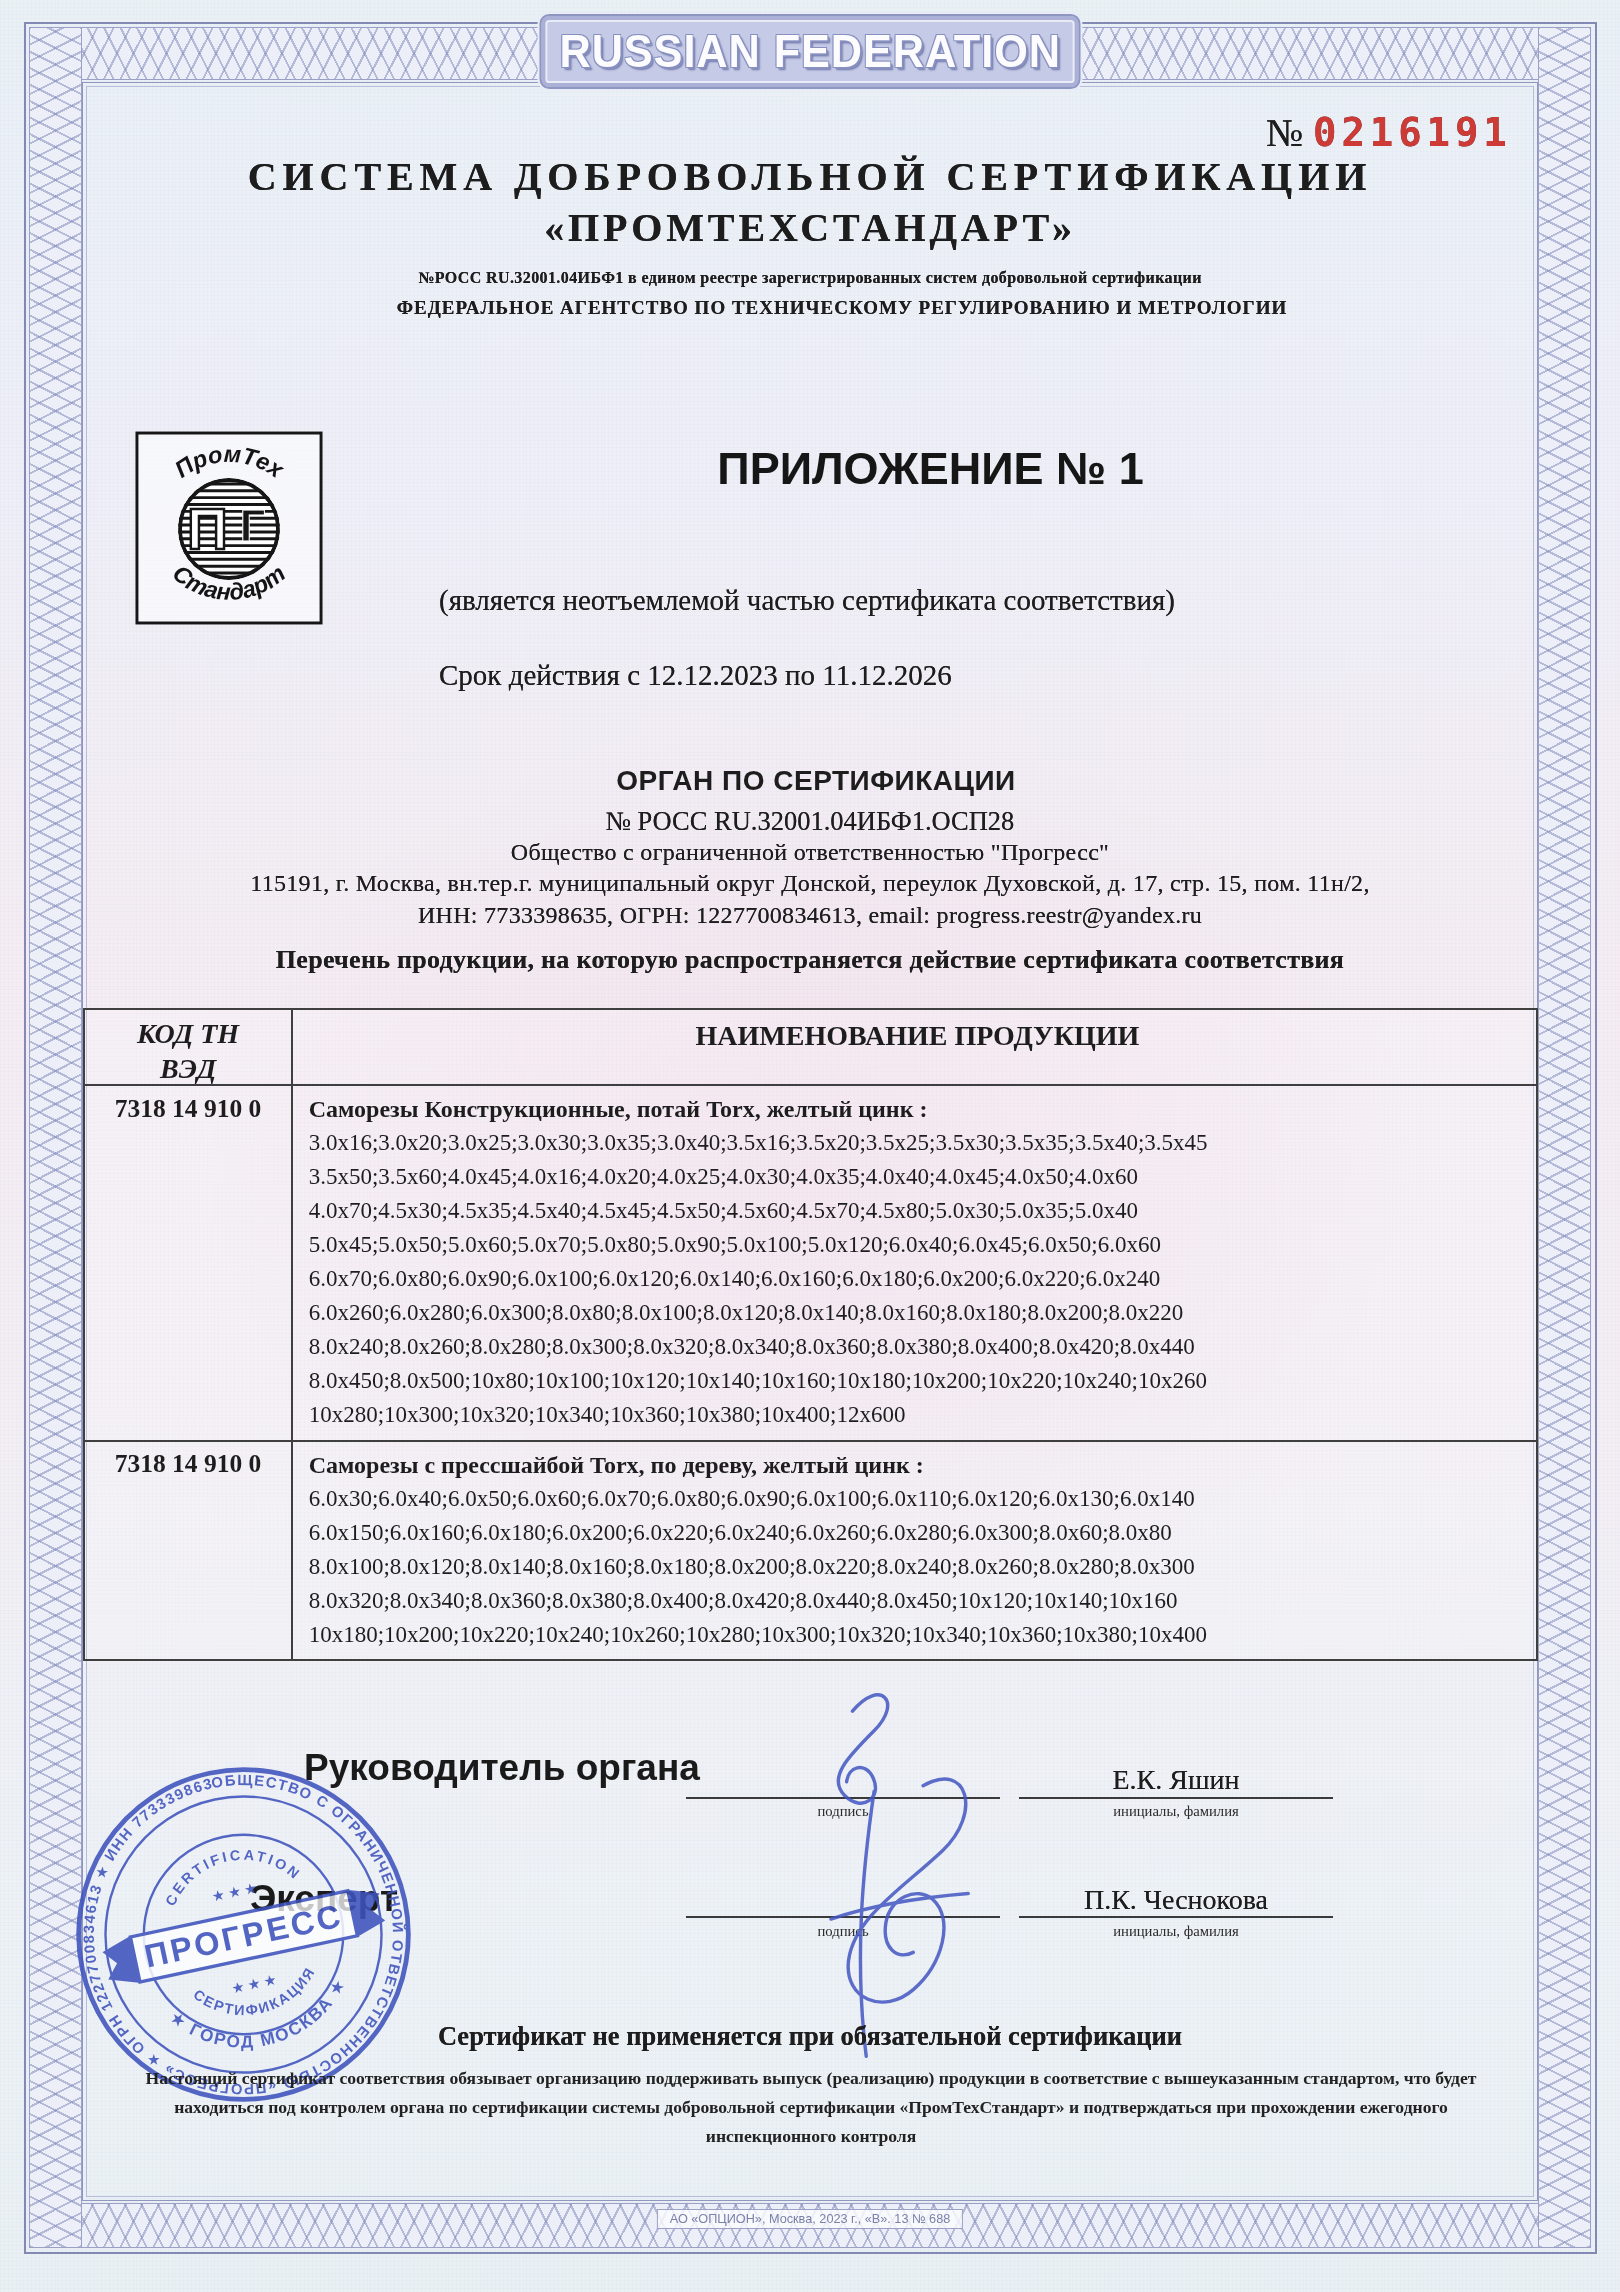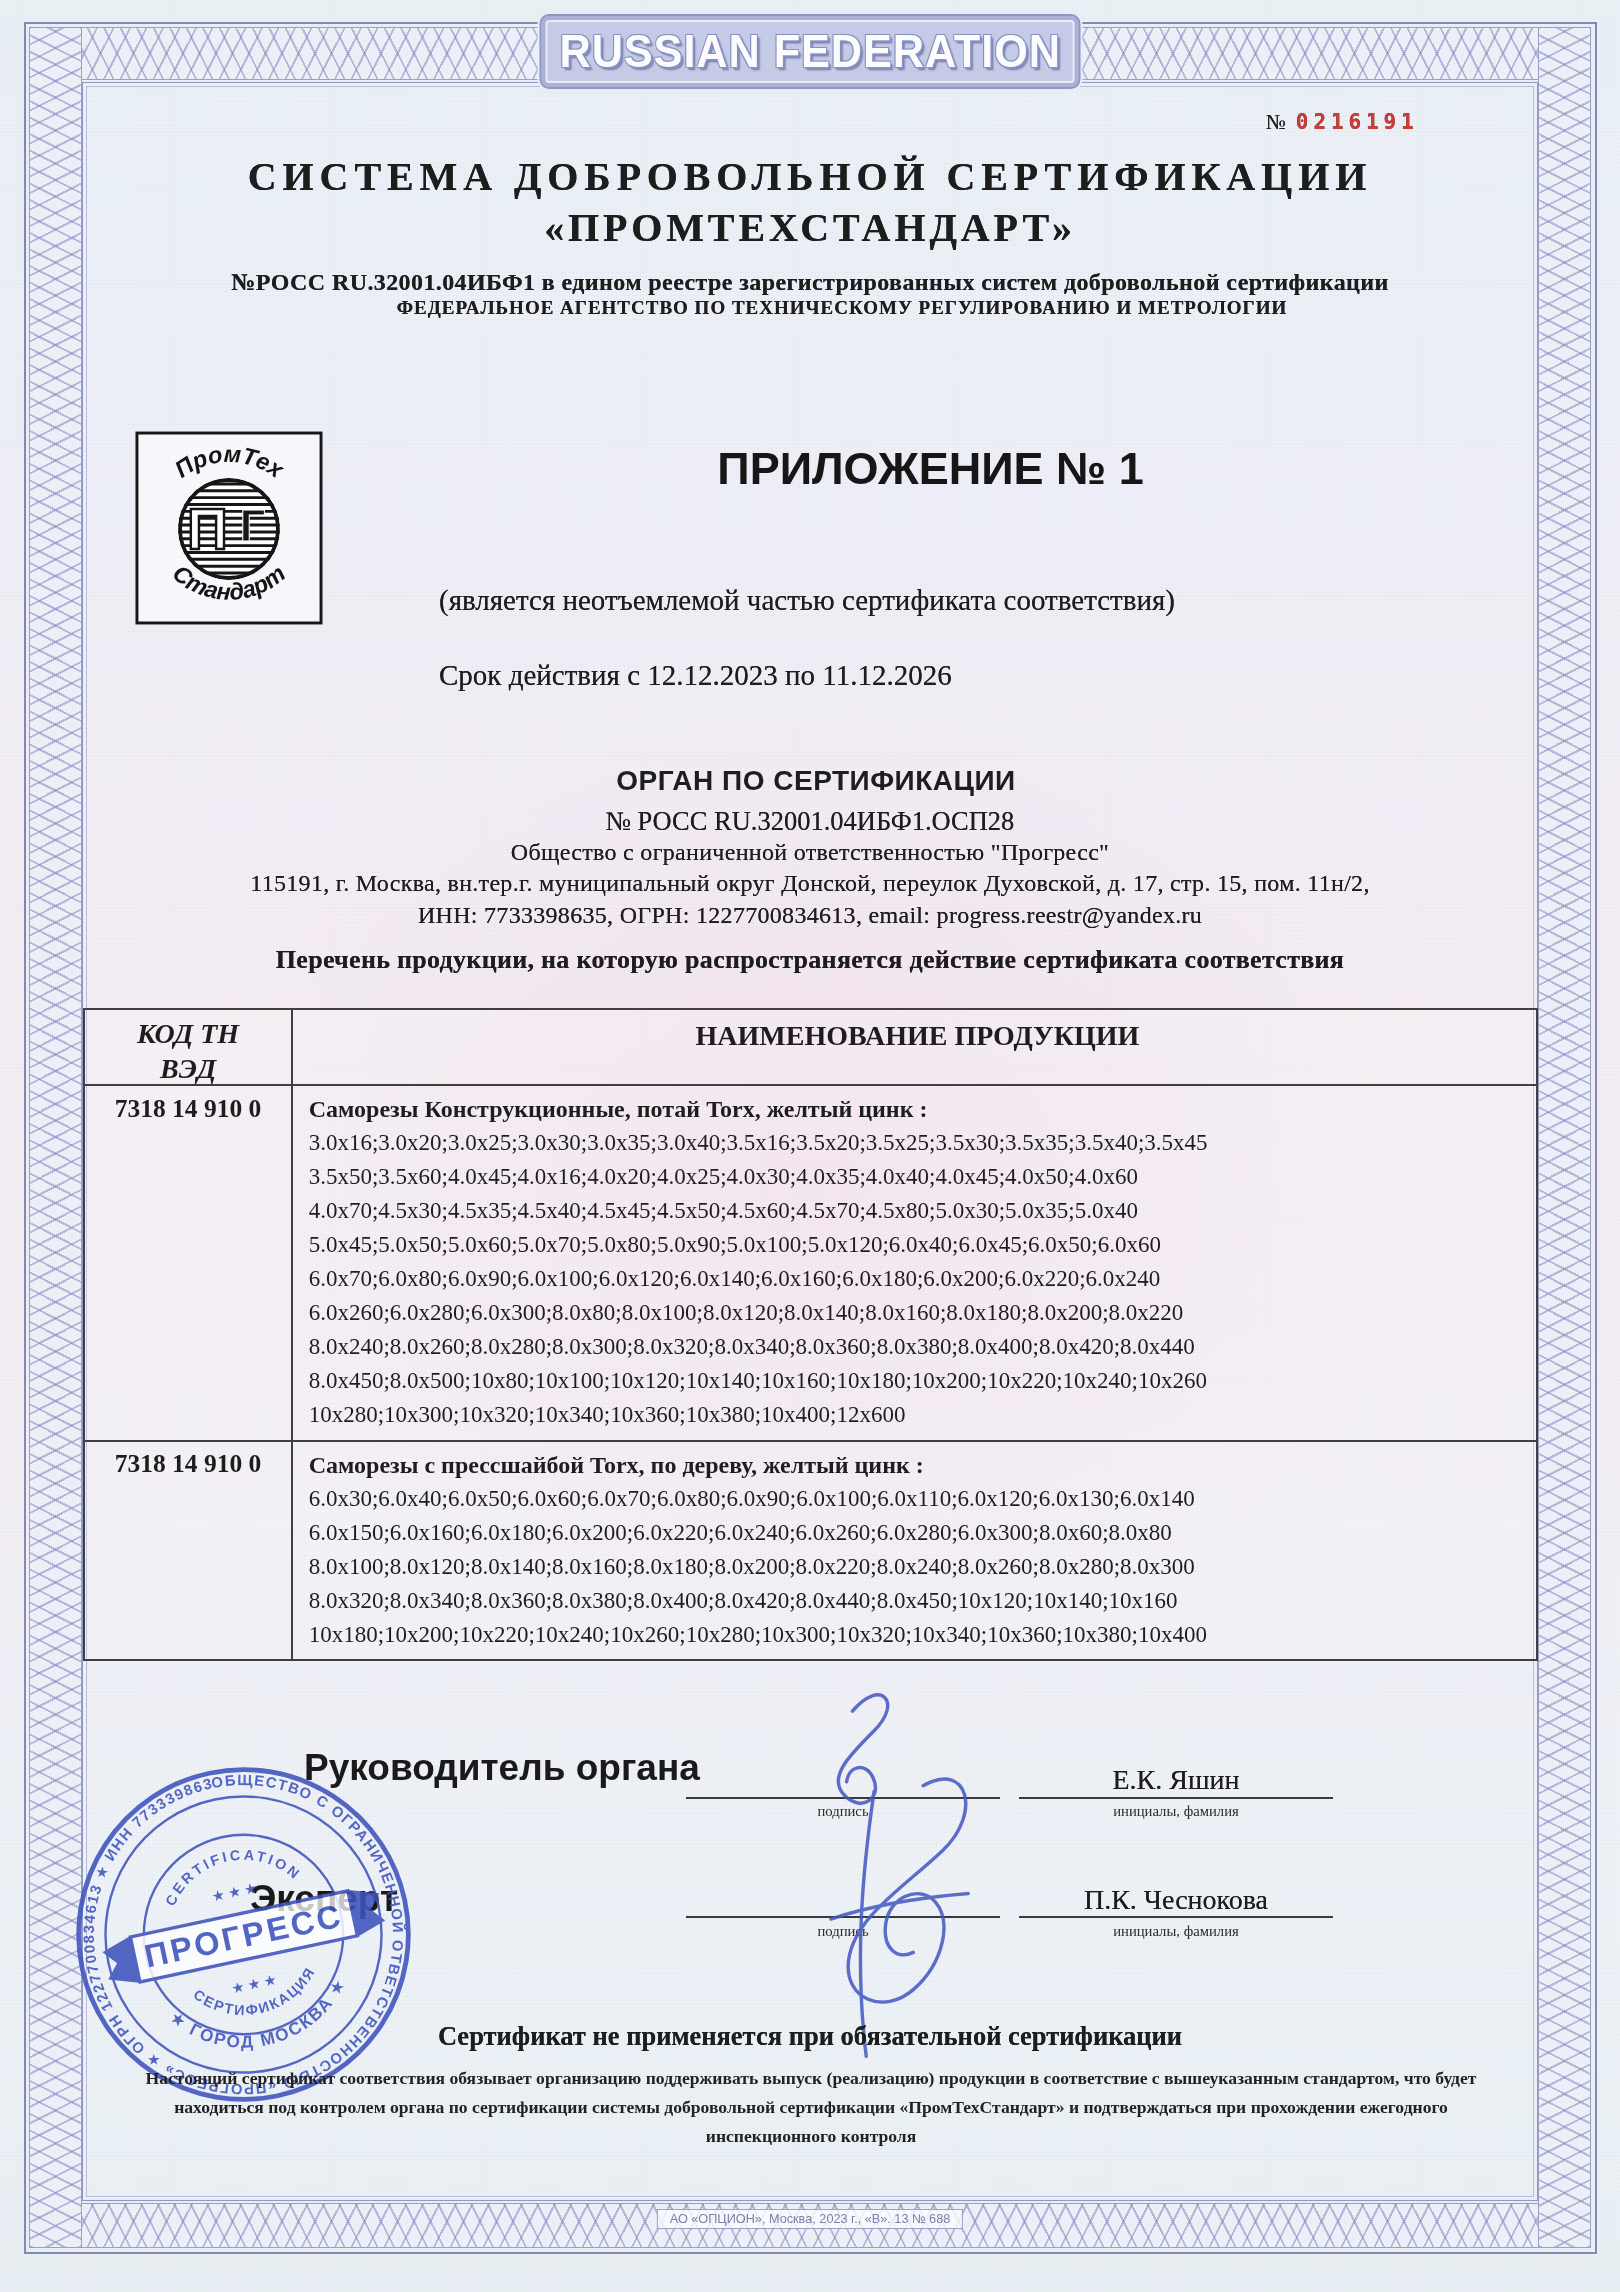--- a/index.html
+++ b/index.html
@@ -36,26 +36,26 @@
   .banner { position:absolute; top:13.7px; left:50%; transform:translateX(-50%);
     width:537px; height:71px; background:#c5cae6; border:2px solid #8e96c2; border-radius:9.8px;
     box-shadow: inset 0 0 0 3.9px #aab0d6, inset 0 0 0 5.9px #e9ebf6, 0 0 0 2px #e9ebf6;
     display:flex; align-items:center; justify-content:center; }
   .banner span { font-family:"Liberation Sans","DejaVu Sans",sans-serif; font-weight:bold;
     font-size:46px; letter-spacing:1px; color:#fcfcfe; transform:scaleX(.94); white-space:nowrap;
     text-shadow:-1px -1px 0 #8890bf, 1px -1px 0 #8890bf, -1px 1px 0 #8890bf,
                 2px 2px 0 #8890bf, 2.9px 2.9px 2px #6d76a8; }
 
   
-  .serial { top:110px; left:1266px; font-size:21px; white-space:nowrap; }
+  .serial { top:110px; left:1266px; font-size:39px; white-space:nowrap; }
   .serial .num { font-family:"DejaVu Sans Mono","Liberation Mono",monospace; font-weight:bold;
     color:#ce3a35; letter-spacing:4.9px; margin-left:9.8px; }
   .title1 { top:153px; font-weight:bold; font-size:40px; letter-spacing:5.9px; }
   .title2 { top:204px; font-weight:bold; font-size:40px; letter-spacing:3.9px; }
-  .registry { top:269px; font-weight:bold; font-size:24px; letter-spacing:0.4px; }
+  .registry { top:269px; font-weight:bold; font-size:16px; letter-spacing:0.4px; }
   .agency { top:297px; font-weight:bold; font-size:19px; letter-spacing:1px;margin-left:32px; }
 
   .appendix-title { top:443px; left:421px; width:1019px; text-align:center;
     font-family:"Liberation Sans","DejaVu Sans",sans-serif; font-weight:800; font-size:45px; color:#161616; }
   .cert-ref { top:533px; left:439px; font-size:29px; }
   .integral { top:584px; left:439px; font-size:29px; }
   .validity { top:659px; left:439px; font-size:29px; }
 
   .organ-heading { top:765px; font-family:"Liberation Sans","DejaVu Sans",sans-serif;
     font-weight:bold; font-size:28px; letter-spacing:0.5px;padding-left:6px; }

